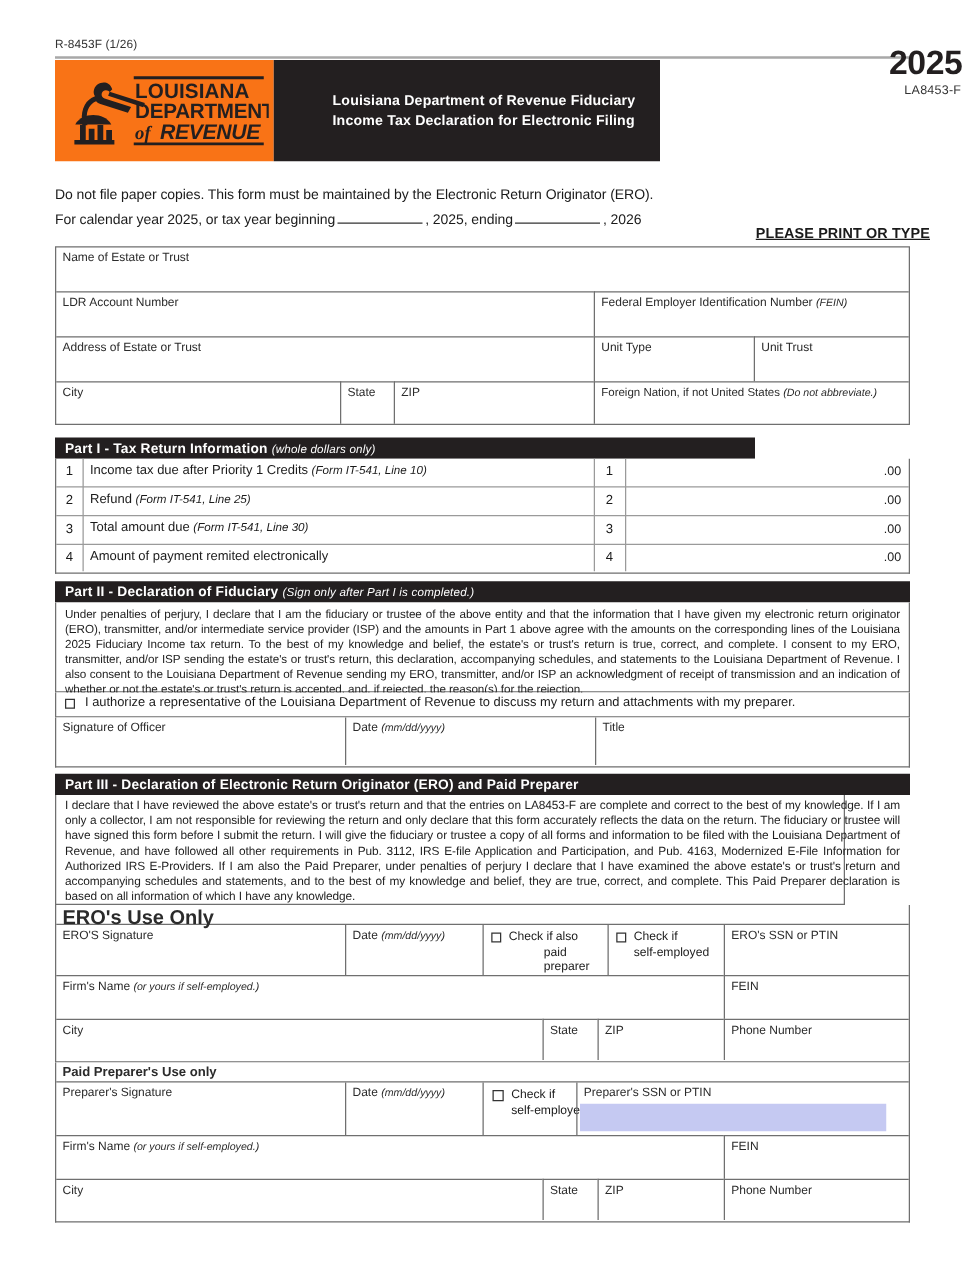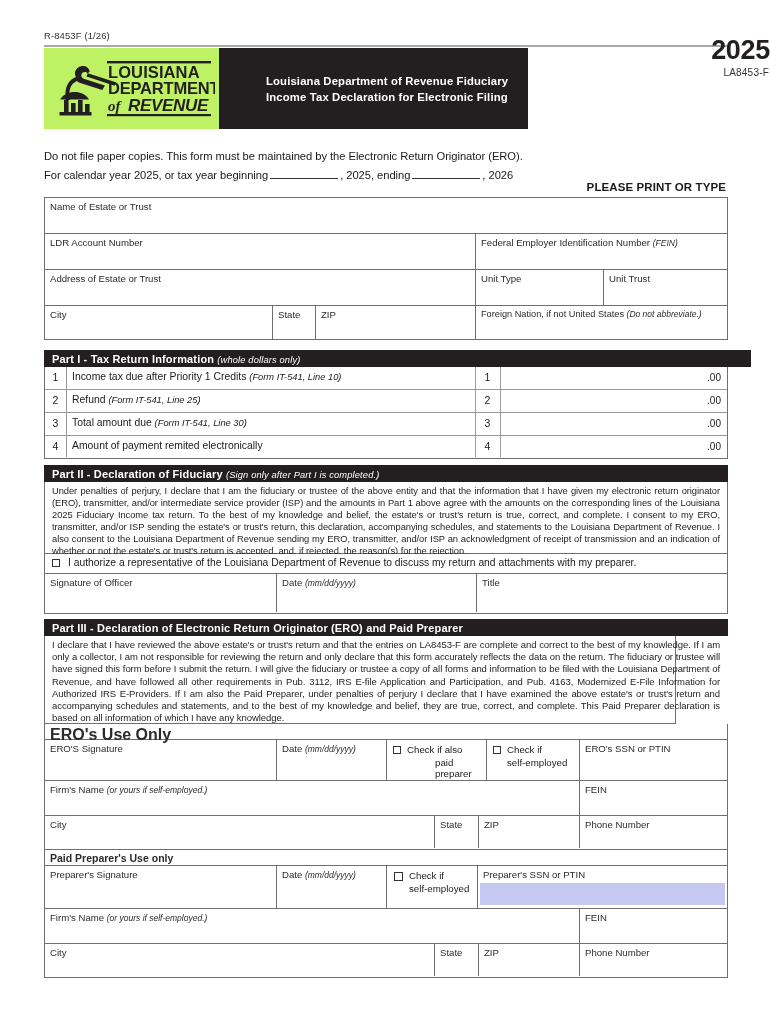--- a/index.html
+++ b/index.html
@@ -21,21 +21,21 @@
     position: absolute; left: 44px; top: 30px;
     font-size: 9.5px; letter-spacing: .1px; color: #333;
   }
   .hrule {
     position: absolute; left: 44px; top: 45px; width: 684px; height: 2px;
     background: #a8a8a8;
   }
   .headband { position: absolute; left: 44px; top: 48px; width: 684px; height: 81px; }
   .logobox {
     position: absolute; left: 0; top: 0; width: 175px; height: 81px;
-    background: #bef264; overflow: hidden;
+    background: #f97316; overflow: hidden;
   }
   .titlebox {
     position: absolute; left: 175px; top: 0; width: 309px; height: 81px;
     background: #231f20;
   }
   .titlebox .t {
     position: absolute; left: 47px; top: 25px; width: 260px;
     color: #ffffff; font-size: 11.3px; font-weight: bold; line-height: 16px;
     letter-spacing: .15px;
   }
@@ -50,22 +50,22 @@
   }
 
   
   .logo-svg { position: absolute; left: 6px; top: 6px; }
 
   
   .intro1 { position: absolute; left: 44px; top: 150px; font-size: 11.2px; letter-spacing: -.05px; }
   .intro2 { position: absolute; left: 44px; top: 169px; font-size: 11.2px; letter-spacing: -.05px; }
   .blank-ul { display: inline-block; border-bottom: 1px solid #333; width: 68px; height: 10px; margin: 0 2px; }
   .printtype {
-    position: absolute; right: 44px; top: 181px;
-    font-size: 11.5px; font-weight: bold; letter-spacing: .1px;
+    position: absolute; right: 26px; top: 181px;
+    font-size: 11.5px; font-weight: bold; letter-spacing: .1px; text-decoration: underline;
   }
 
   
   .tbl { position: absolute; border: 1px solid #6f6f6f; background: #fff; }
   .cell { position: absolute; }
   .cell.bl { border-left: 1px solid #6f6f6f; }
   .cell.bt { border-top: 1px solid #6f6f6f; }
   .lbl {
     position: absolute; left: 5px; top: 3px;
     font-size: 9.6px; color: #2b2b2b; letter-spacing: 0;
@@ -184,21 +184,21 @@
       <div class="lbl">State</div>
     </div>
     <div class="cell bt bl" style="left:270px; top:107px; width:160px; height:34px;">
       <div class="lbl">ZIP</div>
     </div>
     <div class="cell bt bl" style="left:430px; top:107px; width:252px; height:34px;">
       <div class="lbl" style="font-size:9.2px;"><span>Foreign Nation, if not United States</span> <i>(Do not abbreviate.)</i></div>
     </div>
   </div>
 
-  <div class="bar" style="left:44px; top:350px; width:707px; height:17px;text-align:right;">
+  <div class="bar" style="left:44px; top:350px; width:560px; height:17px;text-align:right;">
     <div class="inner">
       <span>Part I - Tax Return Information</span>
       <span class="n">(whole dollars only)</span>
     </div>
   </div>
 
   <div class="tbl" style="left:44px; top:367px; width:684px; height:92px; border-top:none;">
 
     <div class="vline" style="left:21px; top:0; height:90px;"></div>
     <div class="vline" style="left:430px; top:0; height:90px;"></div>
@@ -336,21 +336,21 @@
       <div class="lbl">Preparer's Signature</div>
     </div>
     <div class="cell bl" style="left:231px; top:16px; width:110px; height:42px;">
       <div class="lbl"><span>Date </span><i>(mm/dd/yyyy)</i></div>
     </div>
     <div class="cell bl" style="left:341px; top:16px; width:91px; height:42px;">
       <div class="cbox" style="left:7px; top:6px; width:9px; height:9px;"></div>
       <div class="cbline" style="left:22px; top:4px; font-size:9.7px;">Check if</div>
       <div class="cbline" style="left:22px; top:17px; font-size:9.7px;">self-employed</div>
     </div>
-    <div class="cell bl" style="left:432px; top:16px; width:250px; height:42px;">
+    <div class="cell bl" style="left:416px; top:16px; width:250px; height:42px;">
       <div class="lbl">Preparer's SSN or PTIN</div>
       <div class="hl" style="left:2px; top:17px; width:245px; height:22px;"></div>
     </div>
 
     <div class="cell bt" style="left:0; top:58px; width:534px; height:35px;">
       <div class="lbl"><span>Firm's Name </span><i>(or yours if self-employed.)</i></div>
     </div>
     <div class="cell bt bl" style="left:534px; top:58px; width:148px; height:35px;">
       <div class="lbl">FEIN</div>
     </div>

